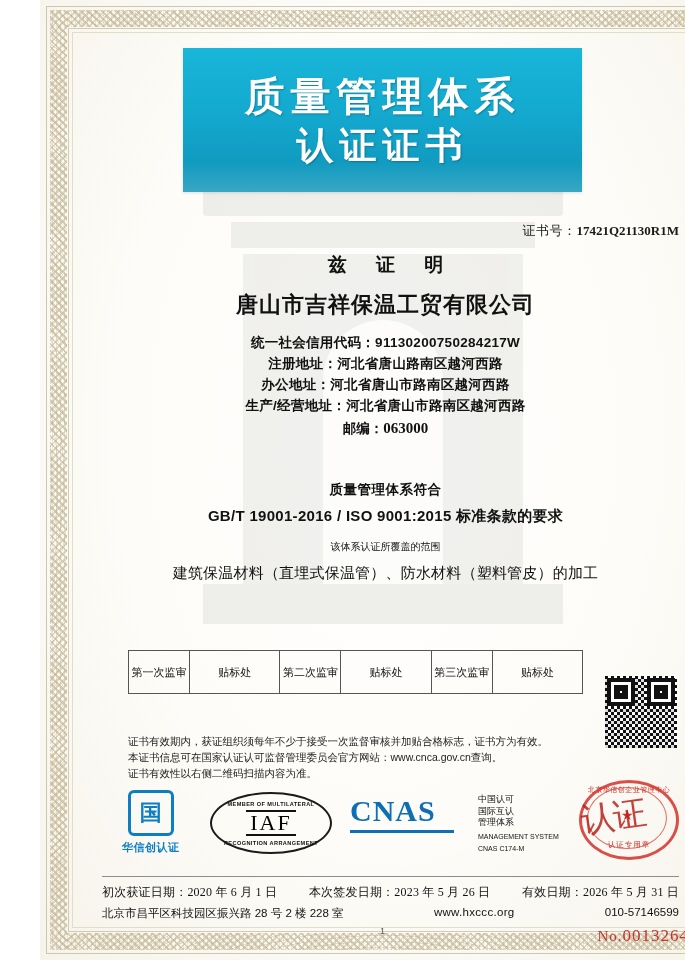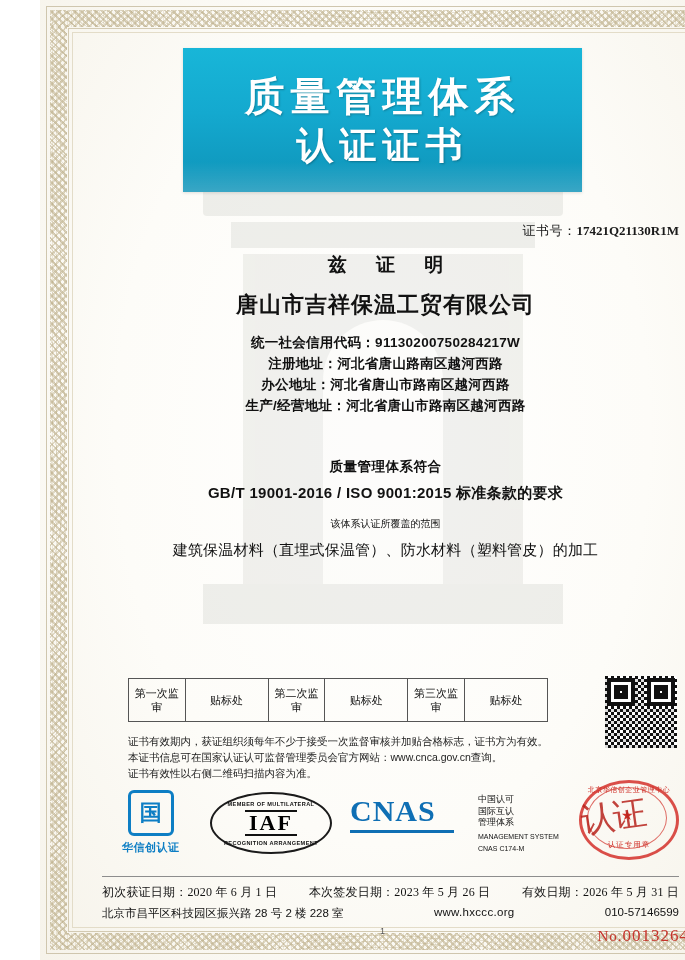--- a/index.html
+++ b/index.html
@@ -222,22 +222,22 @@
     margin-top: 10px;
     font-size: 15px;
     font-weight: normal;
     letter-spacing: .2px;
   }
 
   
   .surv-table {
     position: absolute;
     left: 88px;
-    top: 678px;
-    width: 420px;
+    top: 650px;
+    width: 455px;
     border-collapse: collapse;
     font-size: 11px;
     color: #111;
   }
   .surv-table td {
     border: 1px solid #555;
     height: 40px;
     text-align: center;
     vertical-align: middle;
     line-height: 14px;
@@ -308,21 +308,21 @@
   
   .logo-iaf { left: 110px; top: 6px; }
   .logo-iaf .oval {
     width: 118px; height: 58px;
     border: 2px solid #1b1b1b;
     border-radius: 50%;
     position: relative;
     display: flex; align-items: center; justify-content: center;
   }
   .logo-iaf .iaf-text {
-    font-size: 22px; font-weight: bold; letter-spacing: 2px;
+    font-size: 22px; font-weight: normal; letter-spacing: 2px;
     font-family: "Liberation Serif", serif;
     border-top: 2px solid #111; border-bottom: 2px solid #111;
     padding: 0 4px; line-height: 22px;
   }
   .logo-iaf .arc-top, .logo-iaf .arc-bottom {
     position: absolute; left: 0; right: 0; text-align: center;
     font-size: 5.6px; letter-spacing: .4px; color: #111; font-weight: bold;
   }
   .logo-iaf .arc-top { top: 7px; }
   .logo-iaf .arc-bottom { bottom: 6px; }
@@ -475,20 +475,23 @@
       <span>统一社会信用代码：</span><span>91130200750284217W</span>
     </div>
     <div class="info-line">
       <span>注册地址：</span><span>河北省唐山路南区越河西路</span>
     </div>
     <div class="info-line">
       <span>办公地址：</span><span>河北省唐山市路南区越河西路</span>
     </div>
     <div class="info-line">
       <span>生产/经营地址：</span><span>河北省唐山市路南区越河西路</span>
+    </div>
+    <div class="zip">
+      <span>邮编：</span><span class="num">063000</span>
     </div>
 
     <div class="std-lead">质量管理体系符合</div>
     <div class="std-main">GB/T 19001-2016 / ISO 9001:2015 标准条款的要求</div>
     <div class="scope-lead">该体系认证所覆盖的范围</div>
     <div class="scope-text">建筑保温材料（直埋式保温管）、防水材料（塑料管皮）的加工</div>
   </div>
 
   <table class="surv-table">
     <tbody>

